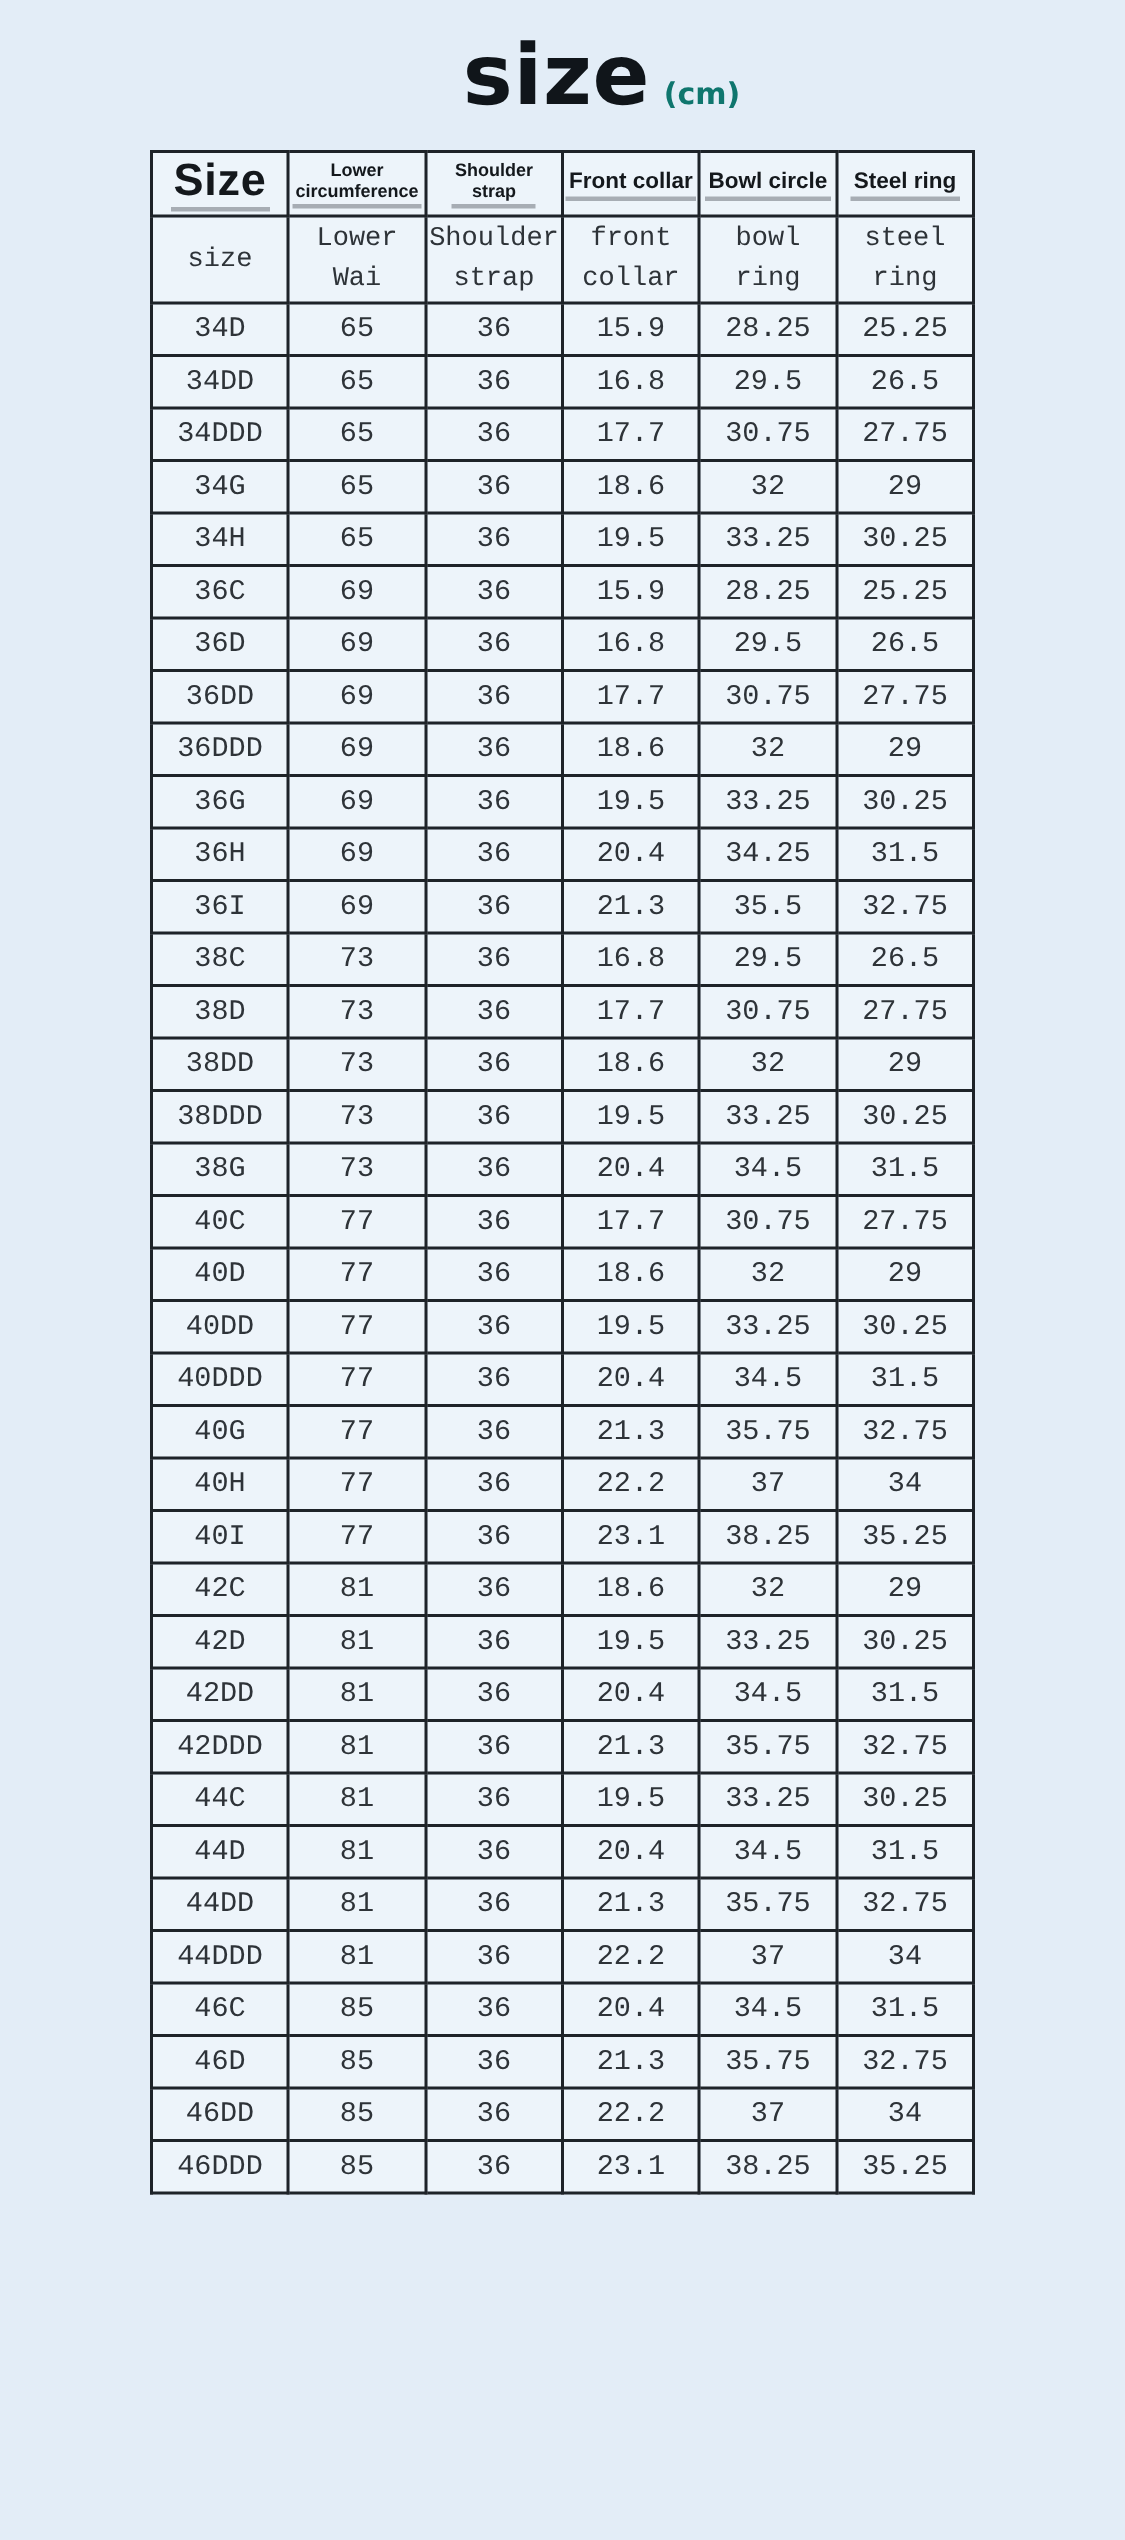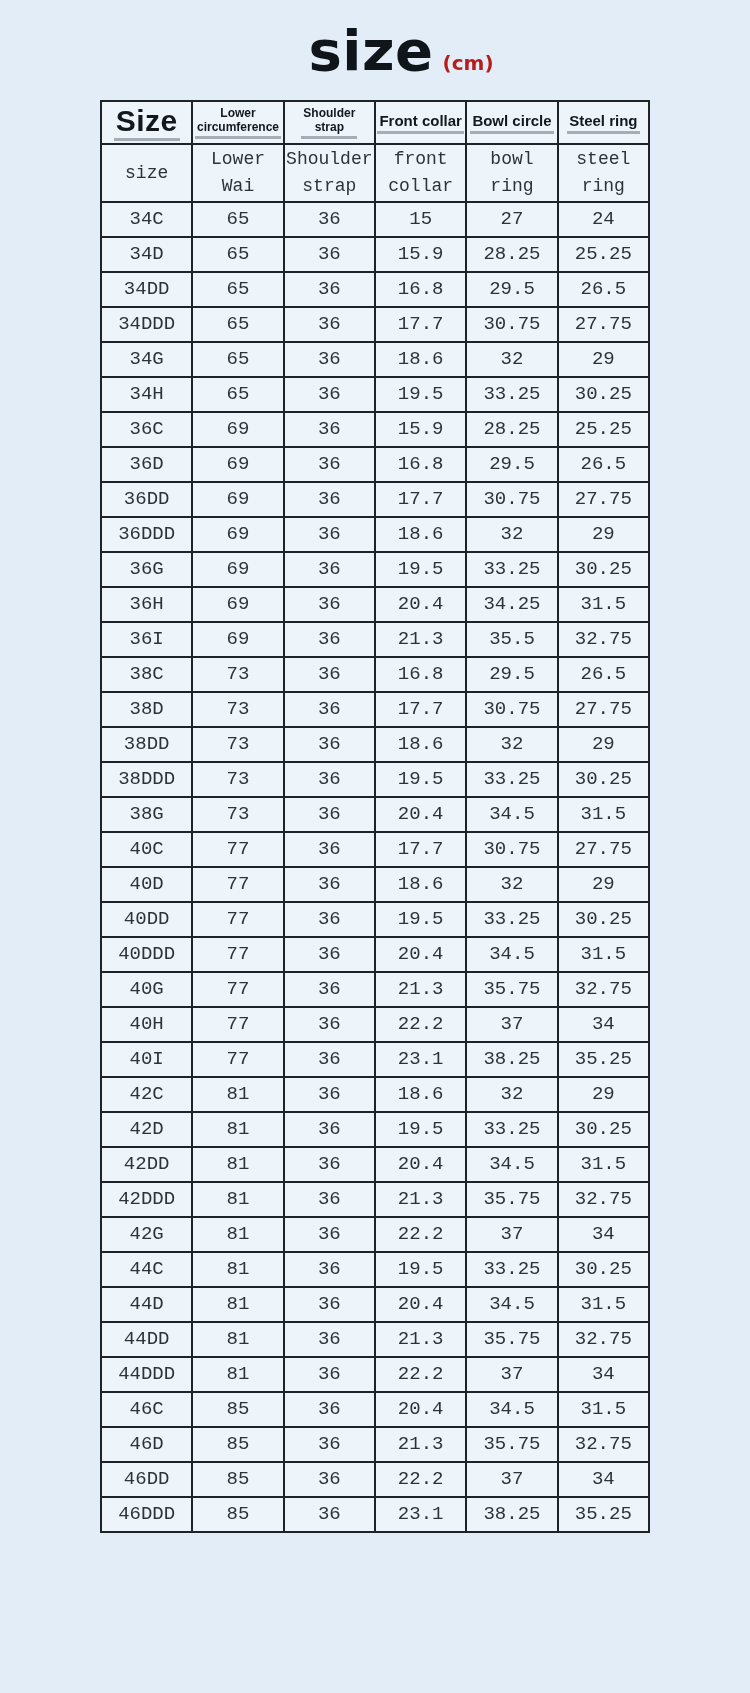--- a/index.html
+++ b/index.html
@@ -27,21 +27,21 @@
     font-family: "DejaVu Sans", "Liberation Sans", sans-serif;
     font-weight: bold;
     font-size: 56px;
     letter-spacing: 0.5px;
     color: #10151a;
   }
   .title-unit {
     font-family: "DejaVu Sans", "Liberation Sans", sans-serif;
     font-weight: bold;
     font-size: 20px;
-    color: #b91c1c;
+    color: #0f766e;
     margin-left: 9px;
   }
   table.size-table {
     border-collapse: collapse;
     table-layout: fixed;
     width: 550px;
     margin: 0 auto;
   }
   .size-table th, .size-table td {
     border: 2px solid var(--border-c, #1e2328);
@@ -111,28 +111,20 @@
         <td>front
 collar</td>
         <td>bowl
 ring</td>
         <td>steel
 ring</td>
       </tr>
     </thead>
     <tbody id="table-body">
         <tr>
-          <td>34C</td>
-          <td>65</td>
-          <td>36</td>
-          <td>15</td>
-          <td>27</td>
-          <td>24</td>
-        </tr>
-        <tr>
           <td>34D</td>
           <td>65</td>
           <td>36</td>
           <td>15.9</td>
           <td>28.25</td>
           <td>25.25</td>
         </tr>
         <tr>
           <td>34DD</td>
           <td>65</td>
@@ -341,28 +333,20 @@
           <td>34.5</td>
           <td>31.5</td>
         </tr>
         <tr>
           <td>42DDD</td>
           <td>81</td>
           <td>36</td>
           <td>21.3</td>
           <td>35.75</td>
           <td>32.75</td>
-        </tr>
-        <tr>
-          <td>42G</td>
-          <td>81</td>
-          <td>36</td>
-          <td>22.2</td>
-          <td>37</td>
-          <td>34</td>
         </tr>
         <tr>
           <td>44C</td>
           <td>81</td>
           <td>36</td>
           <td>19.5</td>
           <td>33.25</td>
           <td>30.25</td>
         </tr>
         <tr>

